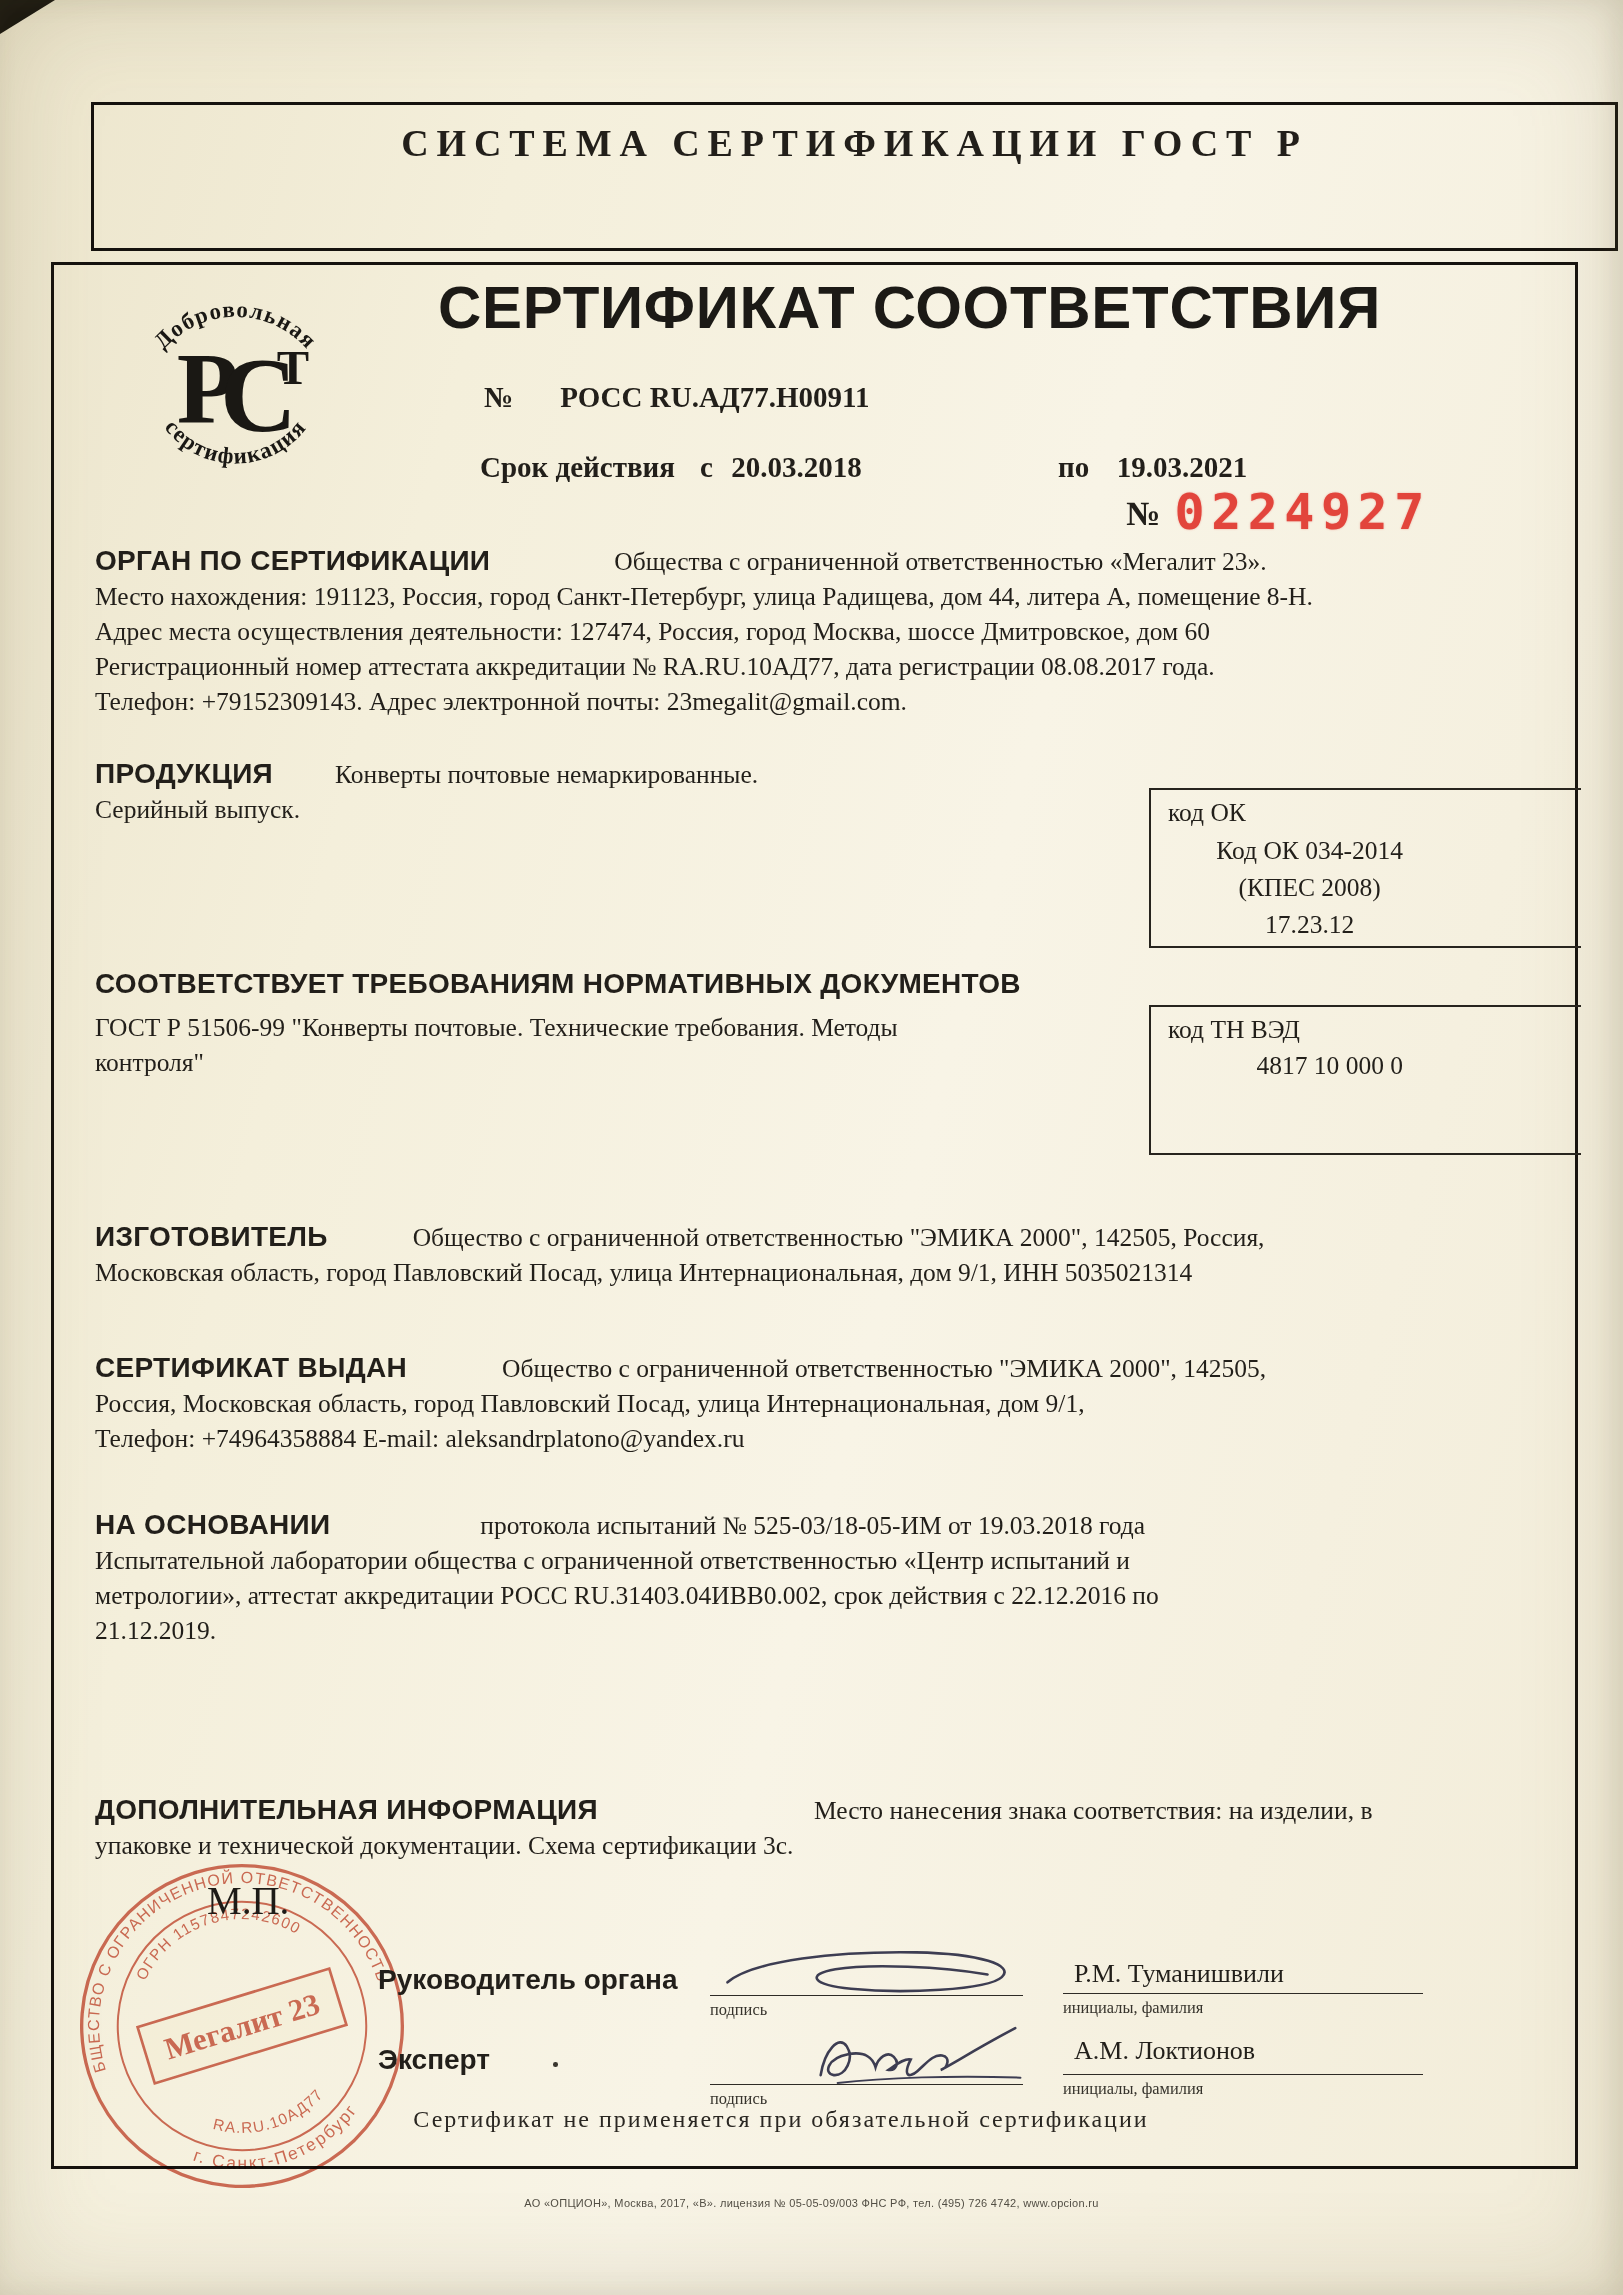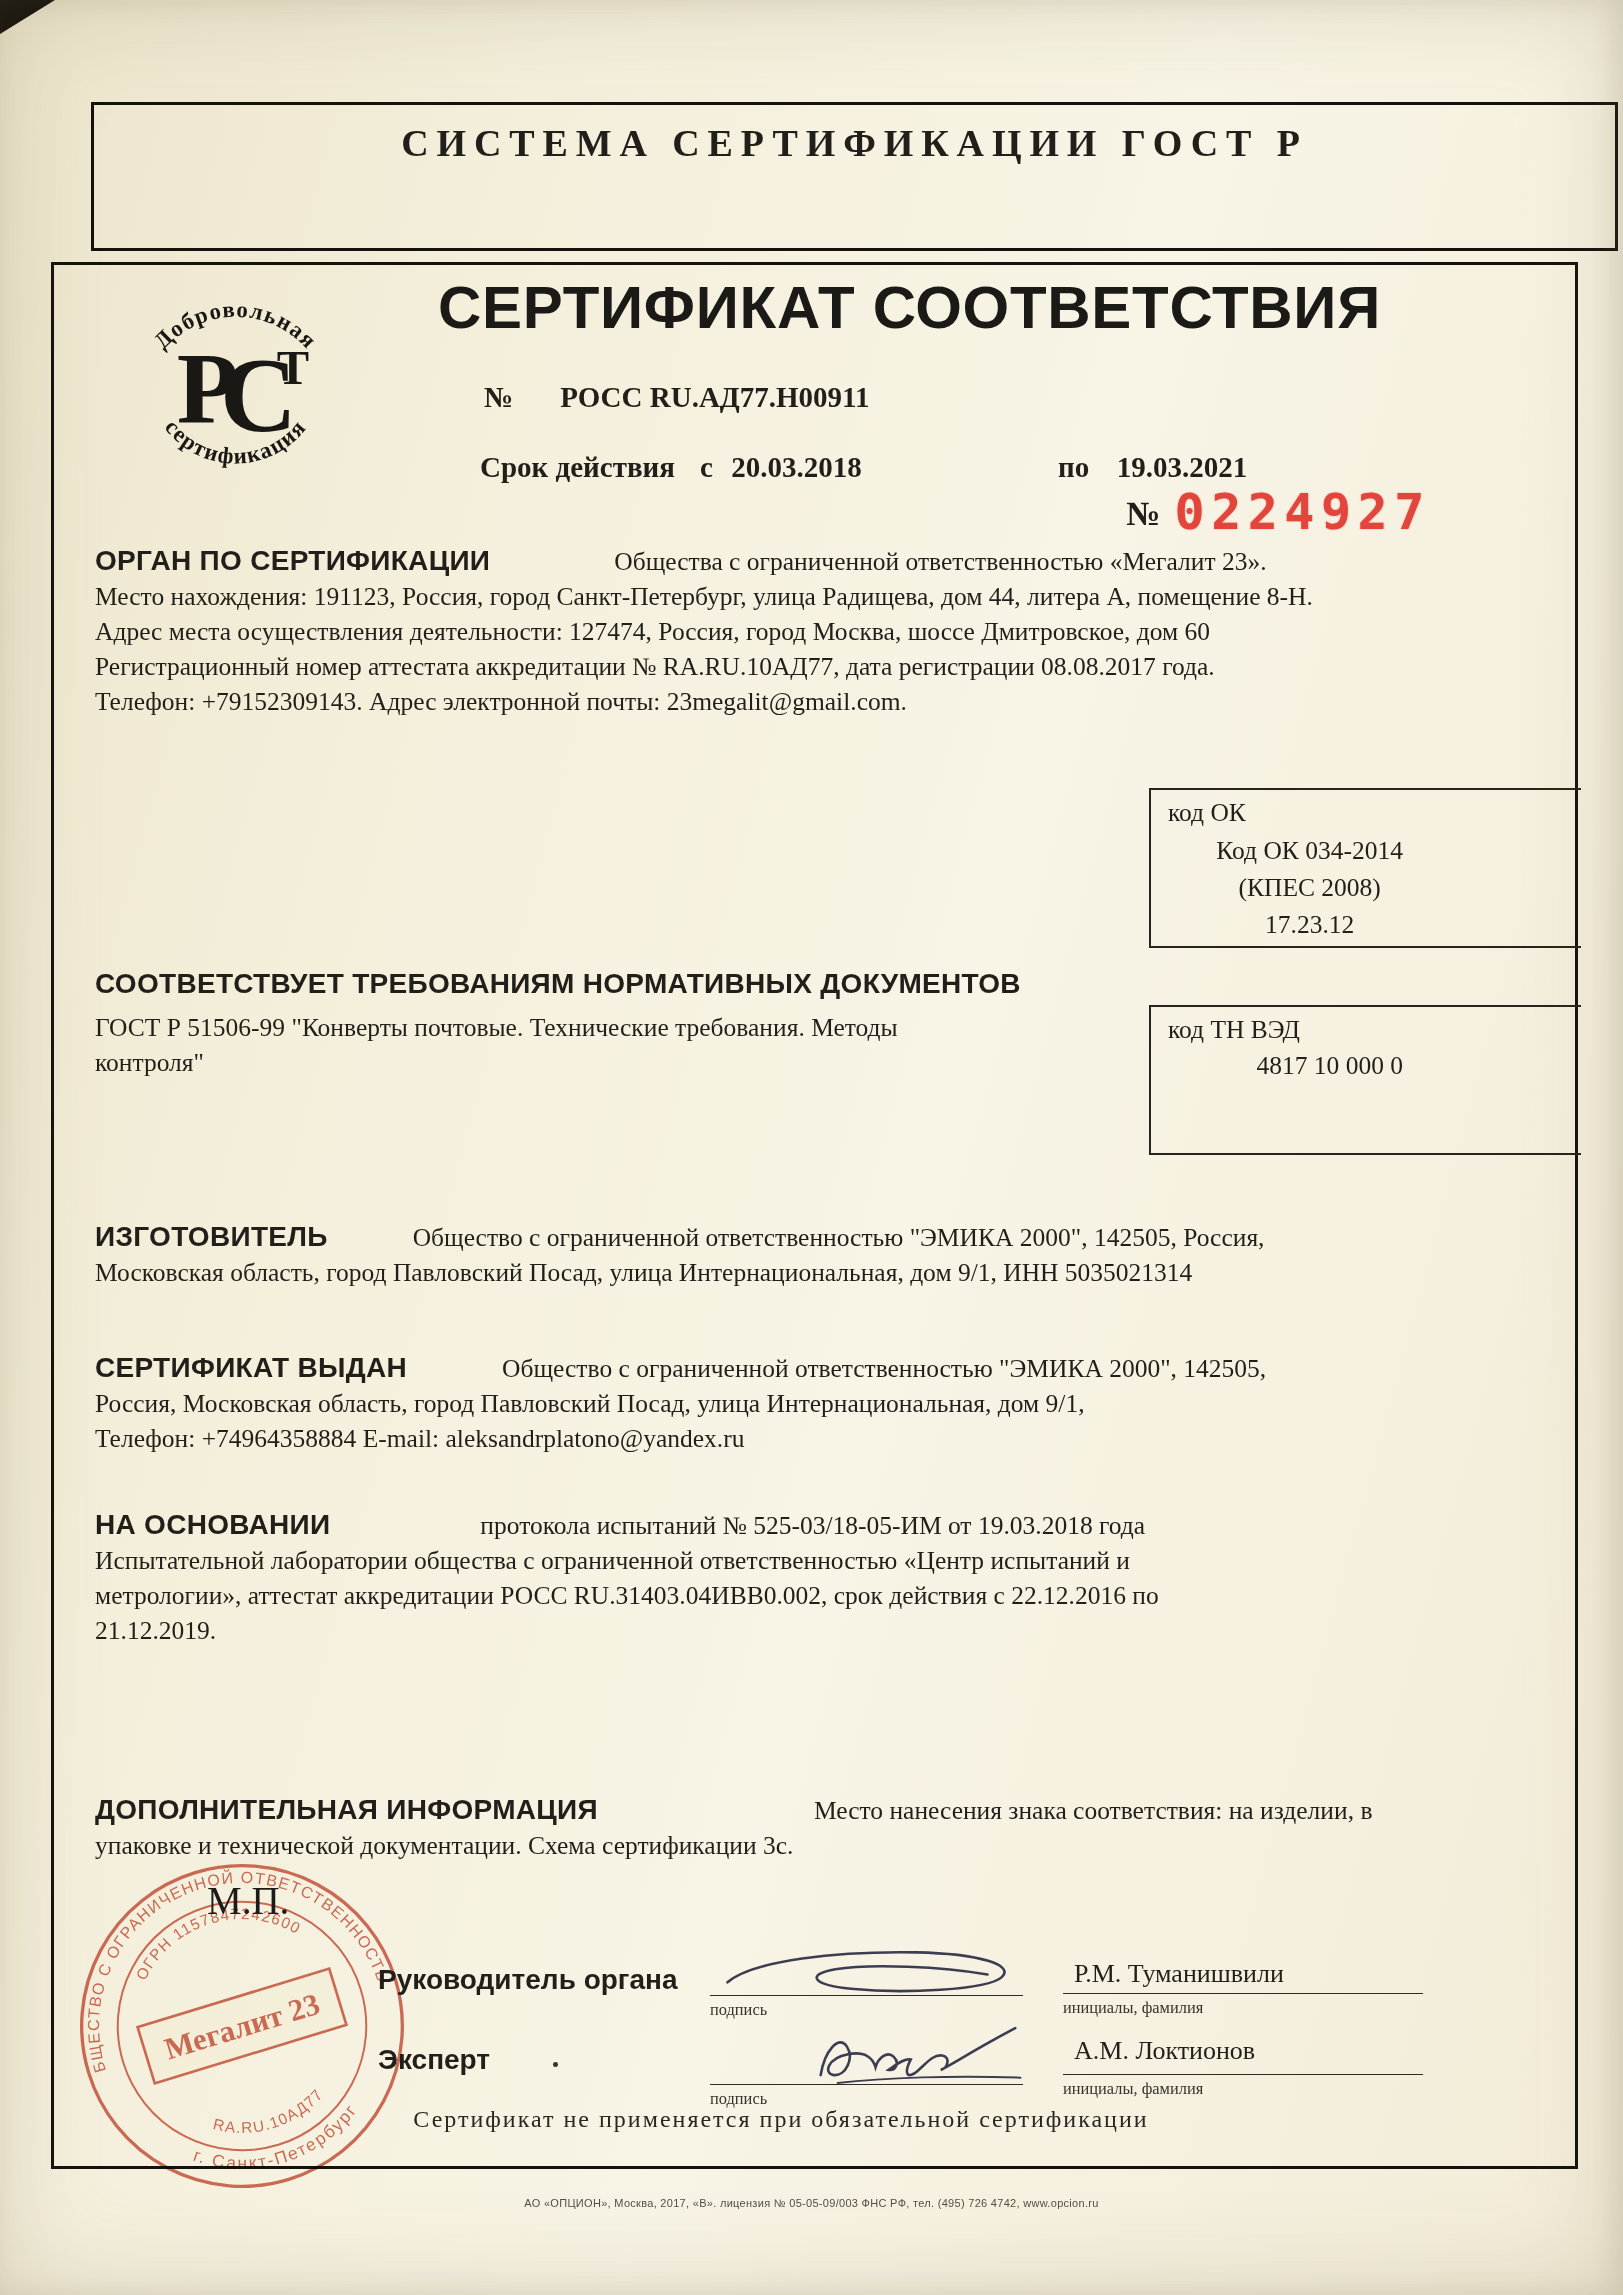--- a/index.html
+++ b/index.html
@@ -88,20 +88,26 @@
   <div class="section" style="top:543px">
     <div>
       <span class="sec-head">ОРГАН ПО СЕРТИФИКАЦИИ</span><span class="sec-inline" style="margin-left:124px">Общества с ограниченной ответственностью «Мегалит 23».</span>
     </div>
     <div>Место нахождения: 191123, Россия, город Санкт-Петербург, улица Радищева, дом 44, литера А, помещение 8-Н.</div>
     <div>Адрес места осуществления деятельности: 127474, Россия, город Москва, шоссе Дмитровское, дом 60</div>
     <div>Регистрационный номер аттестата аккредитации № RA.RU.10АД77, дата регистрации 08.08.2017 года.</div>
     <div>Телефон: +79152309143. Адрес электронной почты: 23megalit@gmail.com.</div>
   </div>
 
+  <div class="section" style="top:756px;width:1021px">
+    <div>
+      <span class="sec-head">ПРОДУКЦИЯ</span><span class="sec-inline" style="margin-left:62px">Конверты почтовые немаркированные.</span>
+    </div>
+    <div>Серийный выпуск.</div>
+  </div>
 
   <div class="code-box" style="top:788px;height:160px">
     <div class="lbl">код ОК</div>
     <div class="vals">
       <div>Код ОК 034-2014</div>
       <div>(КПЕС 2008)</div>
       <div>17.23.12</div>
     </div>
   </div>
 

